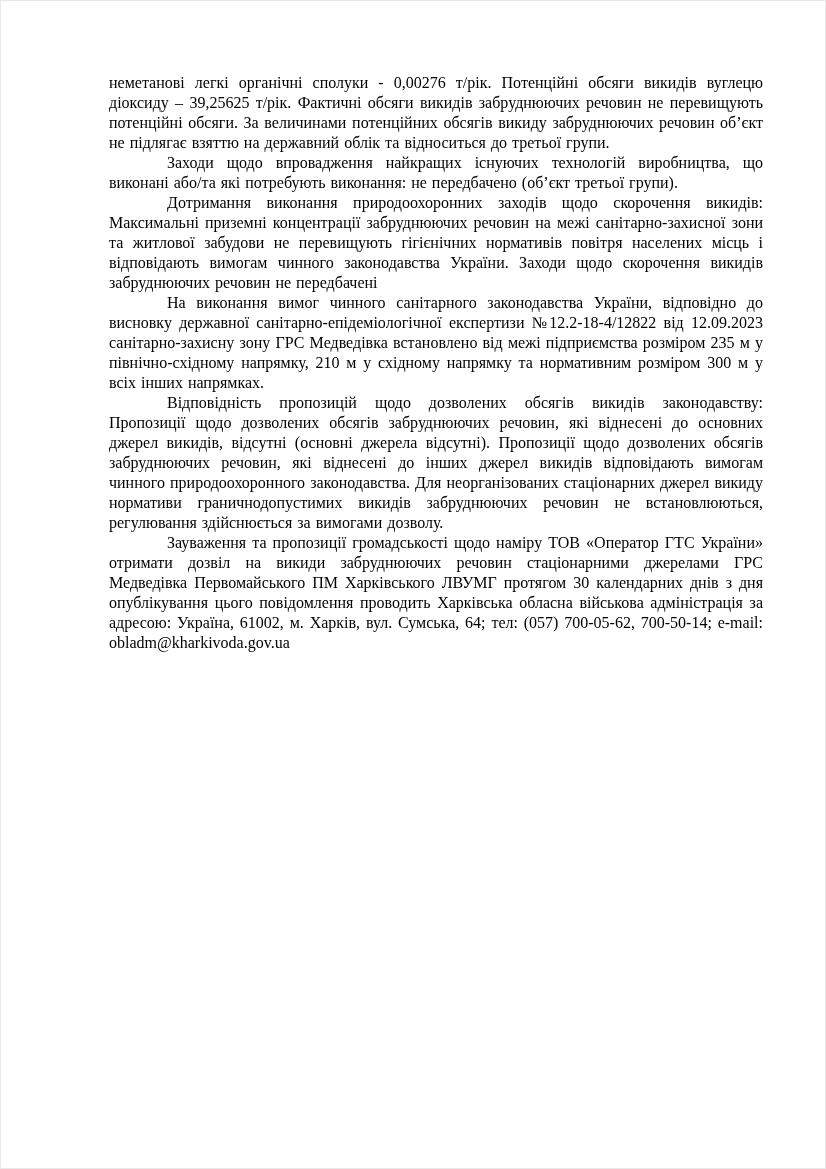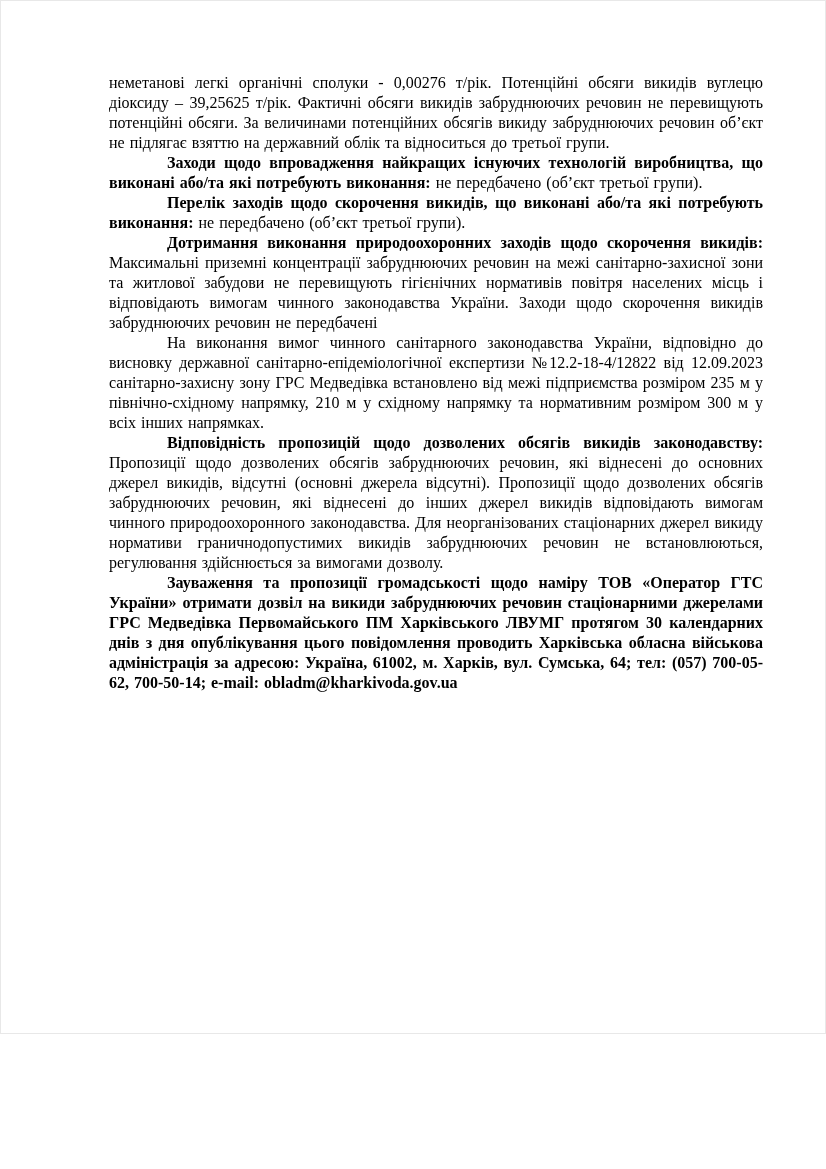--- a/index.html
+++ b/index.html
@@ -3,21 +3,21 @@
 <meta charset="utf-8">
 <style>
   html, body {
     margin: 0;
     padding: 0;
     background: #ffffff;
   }
   .page {
     position: relative;
     width: 826px;
-    height: 1034px;
+    height: 1169px;
     background: #ffffff;
     box-sizing: border-box;
     border: 1px solid #e8e8e8;
     font-family: "Liberation Serif", "DejaVu Serif", serif;
     color: #000000;
     overflow: hidden;
   }
   .content {
     position: absolute;
     left: 108px;
@@ -29,34 +29,33 @@
     font-size: 16px;
     line-height: 20px;
     text-align: justify;
     text-indent: 58px;
     word-spacing: 1px;
   }
   p.para.no-indent {
     text-indent: 0;
   }
   .b {
-    font-weight: bold;
+    font-weight: normal;
   }
 </style>
 </head>
 <body>
 
 <div class="page">
   <div class="content">
 
     <p class="para no-indent"><span>неметанові легкі органічні сполуки - 0,00276 т/рік. Потенційні обсяги викидів вуглецю діоксиду – 39,25625 т/рік. Фактичні обсяги викидів забруднюючих речовин не перевищують потенційні обсяги. За величинами потенційних обсягів викиду забруднюючих речовин об’єкт не підлягає взяттю на державний облік та відноситься до третьої групи.</span></p>
 
     <p class="para"><span class="b">Заходи щодо впровадження найкращих існуючих технологій виробництва, що виконані або/та які потребують виконання:</span><span> не передбачено (об’єкт третьої групи).</span></p>
 
-    <p class="para"><span class="b">Перелік заходів щодо скорочення викидів, що виконані або/та які потребують виконання:</span><span> не передбачено (об’єкт третьої групи).</span></p>
 
     <p class="para"><span class="b">Дотримання виконання природоохоронних заходів щодо скорочення викидів:</span><span> Максимальні приземні концентрації забруднюючих речовин на межі санітарно-захисної зони та житлової забудови не перевищують гігієнічних нормативів повітря населених місць і відповідають вимогам чинного законодавства України. Заходи щодо скорочення викидів забруднюючих речовин не передбачені</span></p>
 
     <p class="para"><span>На виконання вимог чинного санітарного законодавства України, відповідно до висновку державної санітарно-епідеміологічної експертизи №12.2-18-4/12822 від 12.09.2023 санітарно-захисну зону ГРС Медведівка встановлено від межі підприємства розміром 235 м у північно-східному напрямку, 210 м у східному напрямку та нормативним розміром 300 м у всіх інших напрямках.</span></p>
 
 
     <p class="para"><span class="b">Відповідність пропозицій щодо дозволених обсягів викидів законодавству:</span><span> Пропозиції щодо дозволених обсягів забруднюючих речовин, які віднесені до основних джерел викидів, відсутні (основні джерела відсутні). Пропозиції щодо дозволених обсягів забруднюючих речовин, які віднесені до інших джерел викидів відповідають вимогам чинного природоохоронного законодавства. Для неорганізованих стаціонарних джерел викиду нормативи граничнодопустимих викидів забруднюючих речовин не встановлюються, регулювання здійснюється за вимогами дозволу.</span></p>
 
     <p class="para"><span class="b">Зауваження та пропозиції громадськості щодо наміру ТОВ «Оператор ГТС України» отримати дозвіл на викиди забруднюючих речовин стаціонарними джерелами ГРС Медведівка Первомайського ПМ Харківського ЛВУМГ протягом 30 календарних днів з дня опублікування цього повідомлення проводить Харківська обласна військова адміністрація за адресою: Україна, 61002, м. Харків, вул. Сумська, 64; тел: (057) 700-05-62, 700-50-14; e-mail: obladm@kharkivoda.gov.ua</span></p>
 

